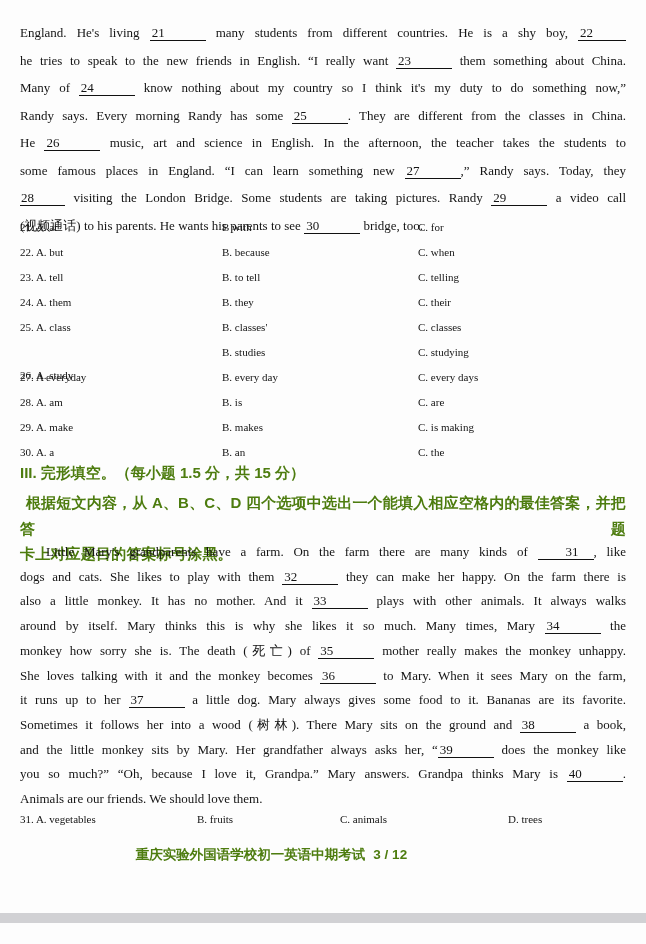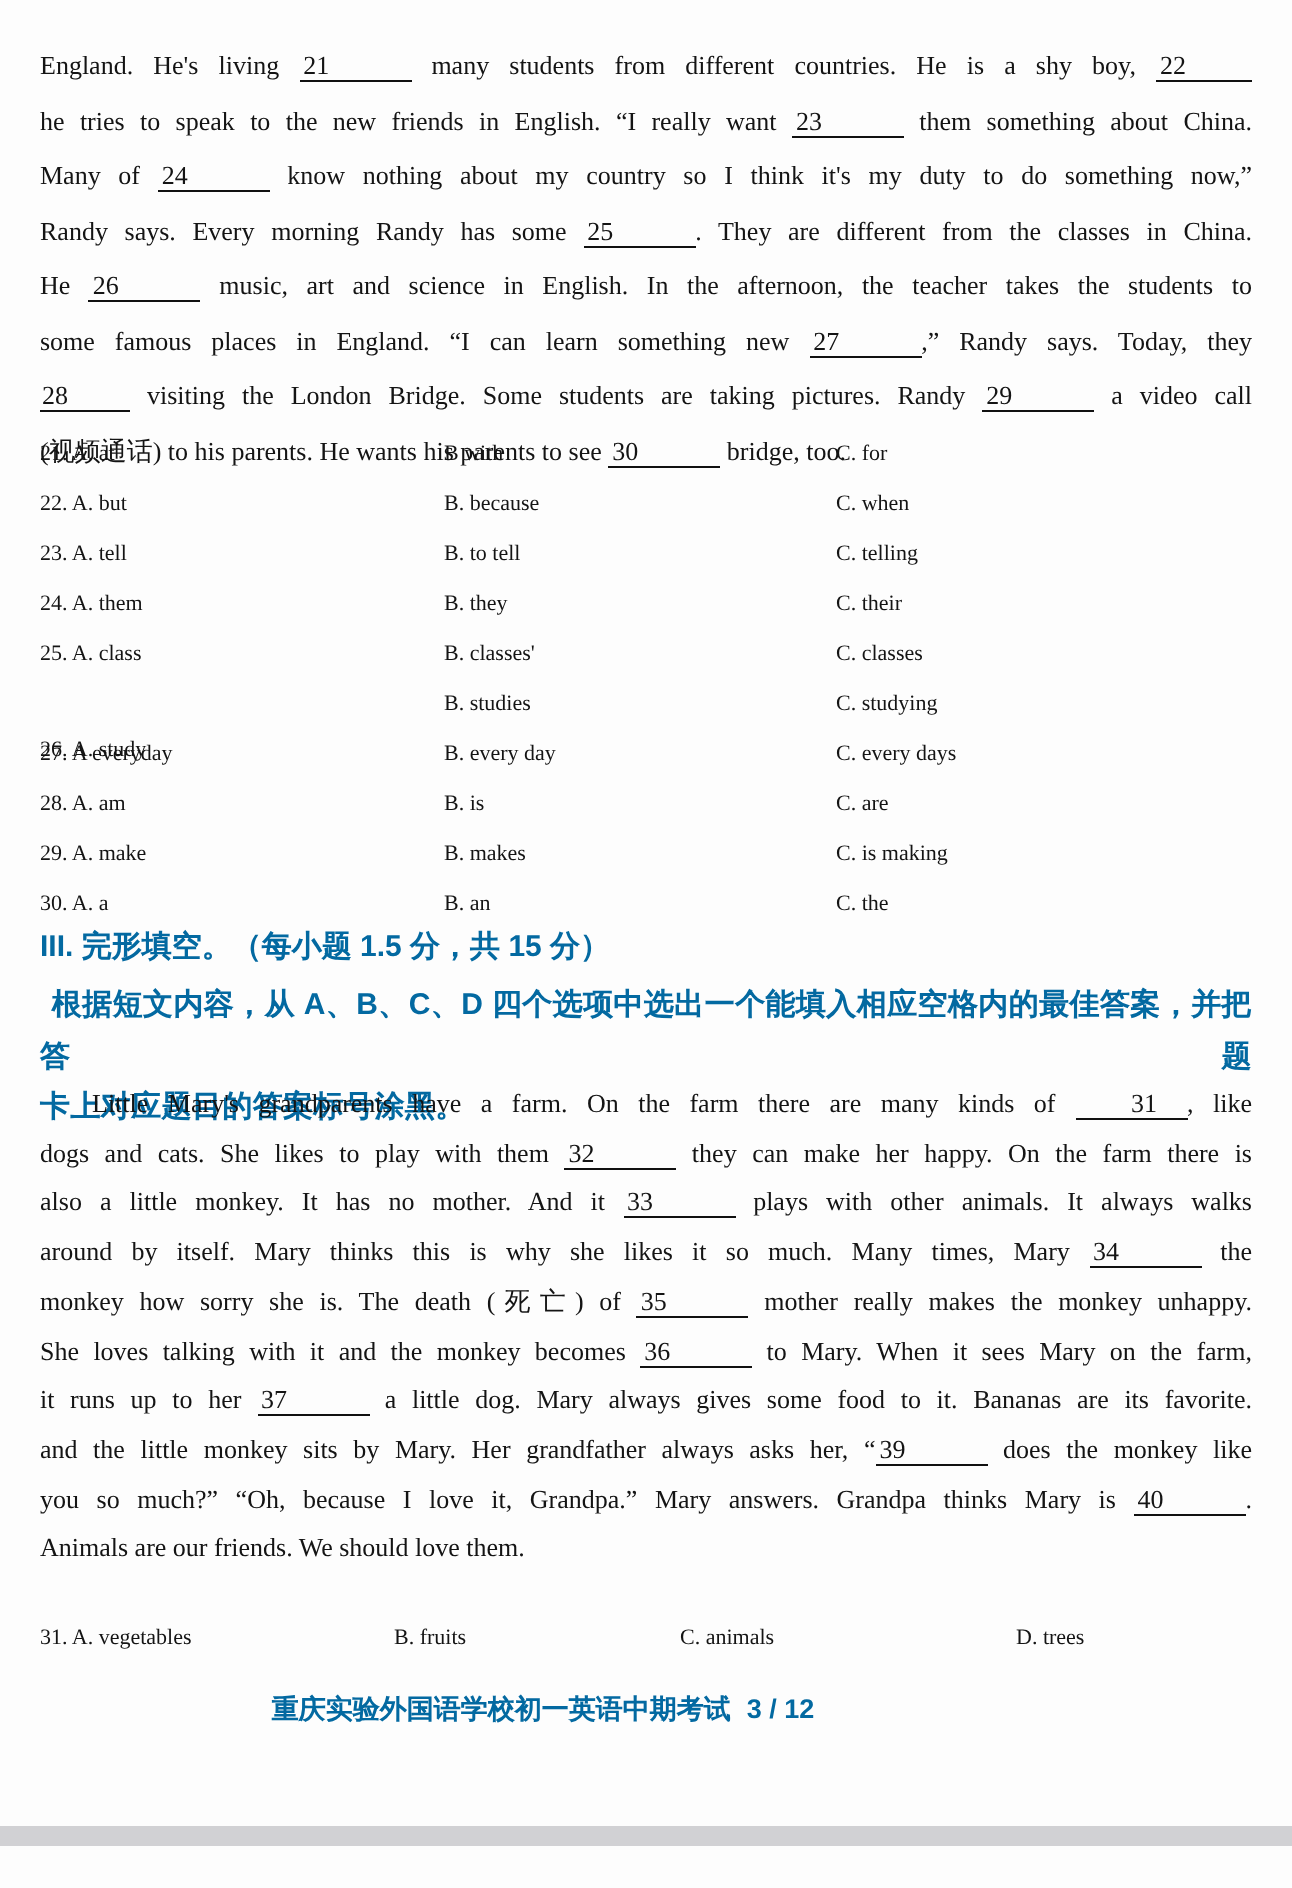--- a/index.html
+++ b/index.html
@@ -41,21 +41,21 @@
   
   .opt-block{left:20px;width:606px;font-size:11px;text-decoration:underline;}
   #options-21-30{top:221px;}
   #options-31{top:813px;}
   .opt-row{position:relative;height:25px;}
   .opt-cell{position:absolute;top:0;white-space:nowrap;}
   
   .cjk-bold{
     font-family:"Liberation Sans", sans-serif;
     font-weight:700;
-    color:#0369a1;
+    color:#4d7c0f;
   }
   #section-header{top:464px;left:20px;width:606px;font-size:15px;}
   #instructions{top:490px;left:20px;width:606px;font-size:15px;line-height:25.5px;}
   #instructions .tline{letter-spacing:0.2px;text-align:right;}
   
   #footer{
     top:846px;left:0;width:543px;
     text-align:center;
     font-size:13.5px;
   }
@@ -141,20 +141,21 @@
   </div>
 
 <div class="abs passage" id="passage-2">
     <div class="tline indent">Little Mary's grandparents have a farm. On the farm there are many kinds of <span class="blank">31</span>, like</div>
     <div class="tline">dogs and cats. She likes to play with them <span class="blank">32</span> they can make her happy. On the farm there is</div>
     <div class="tline">also a little monkey. It has no mother. And it <span class="blank">33</span> plays with other animals. It always walks</div>
     <div class="tline">around by itself. Mary thinks this is why she likes it so much. Many times, Mary <span class="blank">34</span> the</div>
     <div class="tline">monkey how sorry she is.  The death (死亡) of <span class="blank">35</span> mother really makes the monkey unhappy.</div>
     <div class="tline">She loves talking with it and the monkey becomes <span class="blank">36</span> to Mary. When it sees Mary on the farm,</div>
     <div class="tline">it runs up to her <span class="blank">37</span> a little dog. Mary always gives some food to it. Bananas are its favorite.</div>
+    <div class="tline">Sometimes it follows her into a wood (树林). There Mary sits on the ground and <span class="blank">38</span> a book,</div>
     <div class="tline">and the little monkey sits by Mary. Her grandfather always asks her, “<span class="blank">39</span> does the monkey like</div>
     <div class="tline">you so much?” “Oh, because I love it, Grandpa.” Mary answers. Grandpa thinks Mary is <span class="blank">40</span>.</div>
     <div class="tline end">Animals are our friends. We should love them.</div>
   </div>
 
 <div class="abs opt-block" id="options-31">
     <div class="opt-row">
       <span class="opt-cell" style="left: 0px;">31. A. vegetables</span>
       <span class="opt-cell" style="left: 177px;">B. fruits</span>
       <span class="opt-cell" style="left: 320px;">C. animals</span>

